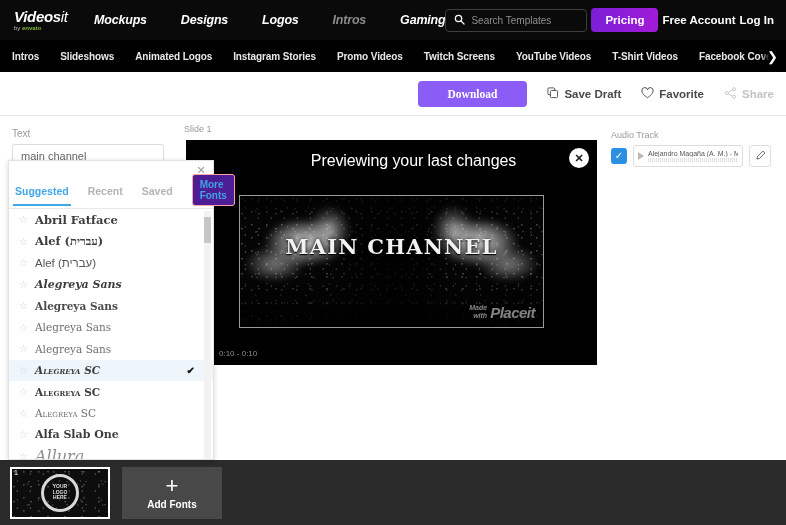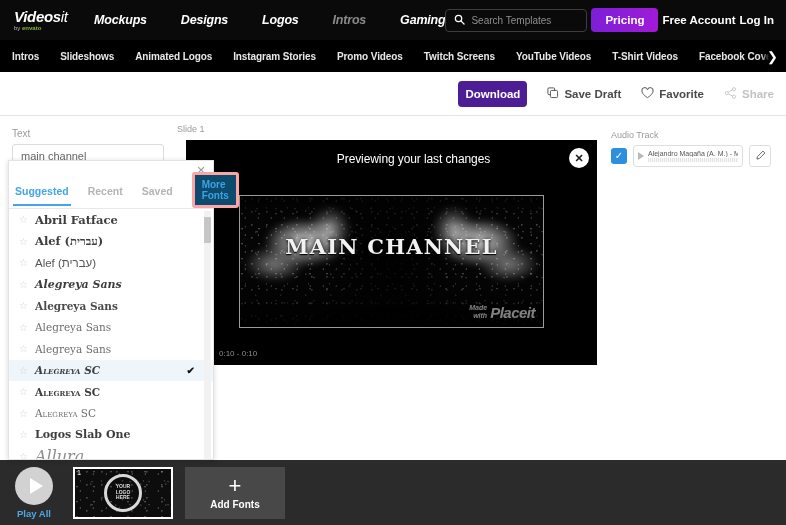--- a/index.html
+++ b/index.html
@@ -62,23 +62,23 @@
     padding-right:4px;
   }
 
   
   .toolbar {
     position:absolute; left:0; top:72px; width:786px; height:44px;
     background:#fff; border-bottom:1px solid #e6e6e6;
     display:flex; align-items:center; justify-content:flex-end;
   }
   .dl-btn {
-    background:#4c1d95; color:#fff; border:0; border-radius:4px;
-    font-size:11.5px; font-weight:bold; padding:7px 7px; cursor:pointer;
-    font-family:Liberation Sans, sans-serif;
+    background:#8b5cf6; color:#fff; border:0; border-radius:4px;
+    font-size:11.5px; font-weight:bold; padding:7px 30px; cursor:pointer;
+    font-family:Liberation Serif, serif;
   }
   .tb-item {
     display:flex; align-items:center; gap:5px; color:#4a4a4a;
     font-size:11.5px; margin-left:20px; cursor:pointer; font-weight:600;
   }
   .tb-item.muted { color:#c3c3c3; margin-right:4px; }
   .toolbar-inner { display:flex; align-items:center; padding-right:8px; }
 
   
   .leftpanel { position:absolute; left:0; top:116px; width:186px; height:409px; background:#fff; }
@@ -105,22 +105,22 @@
   }
   .fp-tab {
     font-size:10.5px; color:#b4b4b4; margin-right:19px; cursor:pointer; font-weight:600;
     padding-bottom:9px; position:relative; top:4px;
   }
   .fp-tab.active { color:#42a6e8; }
   .fp-tab.active:after {
     content:""; position:absolute; left:-2px; right:-2px; bottom:0; height:2px; background:#42a6e8;
   }
   .more-fonts {
-    margin-left:auto; border:3px solid #fca5a5; color:#3fa3e3; border-radius:3px;
-    font-size:10px; font-weight:bold; padding:4px 7px; cursor:pointer; background:#0c4a6e;
+    margin-left:auto; border:1px solid #fca5a5; color:#3fa3e3; border-radius:3px;
+    font-size:10px; font-weight:bold; padding:4px 7px; cursor:pointer; background:#4c1d95;
     position:relative; top:-2px;
   }
   .fp-list { flex:1; overflow:hidden; position:relative; background:#fff; }
   .fp-row {
     display:flex; align-items:center; height:21.5px; padding-left:10px; cursor:pointer;
     position:relative;
   }
   .fp-row.sel { background:#eef6fb; }
   .fp-star { color:#d2d2d2; font-size:10px; width:16px; flex:0 0 16px; }
   .fp-name { color:#3d3d3d; font-size:11px; white-space:nowrap; }
@@ -143,21 +143,21 @@
   .f-scl     { font-family:"DejaVu Serif",serif; font-weight:normal; font-size:10.5px; font-variant:small-caps; color:#6e6e6e;}
   .f-slab    { font-family:"DejaVu Serif",serif; font-weight:bold; font-size:11px;}
   .f-allura  { font-family:"DejaVu Serif",serif; font-style:italic; font-size:16px; color:#8e8e8e;}
 
   
   .preview {
     position:absolute; left:186px; top:140px; width:411px; height:225px;
     background:#000;
   }
   .pv-title {
-    color:#fff; font-size:12px; text-align:center; padding-top:12px; font-weight:500;
+    color:#fff; font-size:16px; text-align:center; padding-top:12px; font-weight:500;
     letter-spacing:-0.1px;
     padding-left:44px;
   }
   .pv-close {
     position:absolute; right:8px; top:8px; width:20px; height:20px; border-radius:50%;
     background:#fff; color:#222; font-size:11px; line-height:20px; text-align:center;
     cursor:pointer; font-weight:bold;
   }
   .pv-video {
     position:absolute; left:53px; top:55px; width:305px; height:133px;
@@ -427,34 +427,34 @@
           <div class="fp-row">
             <span class="fp-star">☆</span>
             <span class="fp-name f-scm">Alegreya SC</span>
           </div>
           <div class="fp-row">
             <span class="fp-star">☆</span>
             <span class="fp-name f-scl">Alegreya SC</span>
           </div>
           <div class="fp-row">
             <span class="fp-star">☆</span>
-            <span class="fp-name f-slab">Logos Slab One</span>
+            <span class="fp-name f-slab">Alfa Slab One</span>
           </div>
           <div class="fp-row">
             <span class="fp-star">☆</span>
             <span class="fp-name f-allura">Allura</span>
           </div>
         </div>
       <div class="fp-arrow">▲</div>
       <div class="fp-scrollbar"></div>
       <div class="fp-thumb"></div>
     </div>
   </div>
 
-  <div style="position:absolute;left:177px;top:124px;font-size:9px;color:#9a9a9a;">Slide 1</div>
+  <div style="position:absolute;left:184px;top:124px;font-size:9px;color:#9a9a9a;">Slide 1</div>
 
   <div class="preview">
     <div class="pv-title">Previewing your last changes</div>
     <div class="pv-close">✕</div>
 
     <div class="pv-video">
       <div class="smoke">
         <div class="blobL"></div>
         <div class="blobR"></div>
       </div>
@@ -497,26 +497,20 @@
         <span>
           <svg width="11" height="11" viewBox="0 0 16 16">
               <path d="M11.6 1.6l2.8 2.8-8 8-3.6.8.8-3.6z" fill="none" stroke="#4a4a4a" stroke-width="1.2" stroke-linejoin="round"></path>
             </svg>
         </span>
       </div>
     </div>
   </div>
 
   <div class="timeline">
-    <div class="playall">
-      <div class="circ">
-          <div class="tri"></div>
-        </div>
-      <div class="lbl">Play All</div>
-    </div>
 
     <div class="slide-thumb">
       <div class="grain"></div>
       <div class="num">1</div>
       <div class="thumb-ring">
         <span>YOUR</span>
         <span>LOGO</span>
         <span>HERE</span>
       </div>
     </div>

